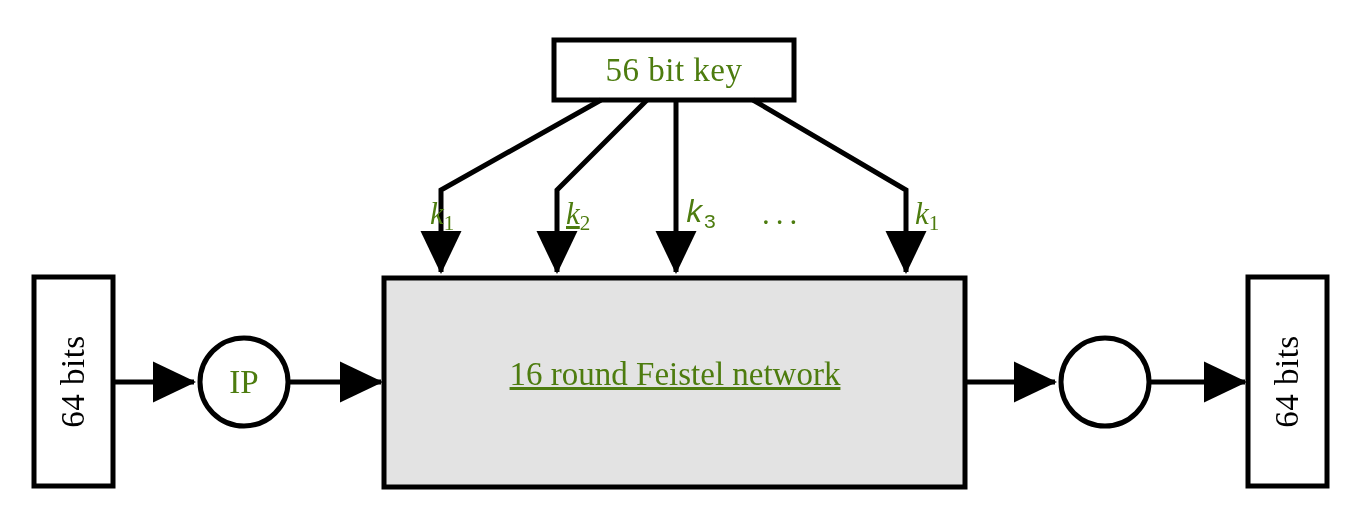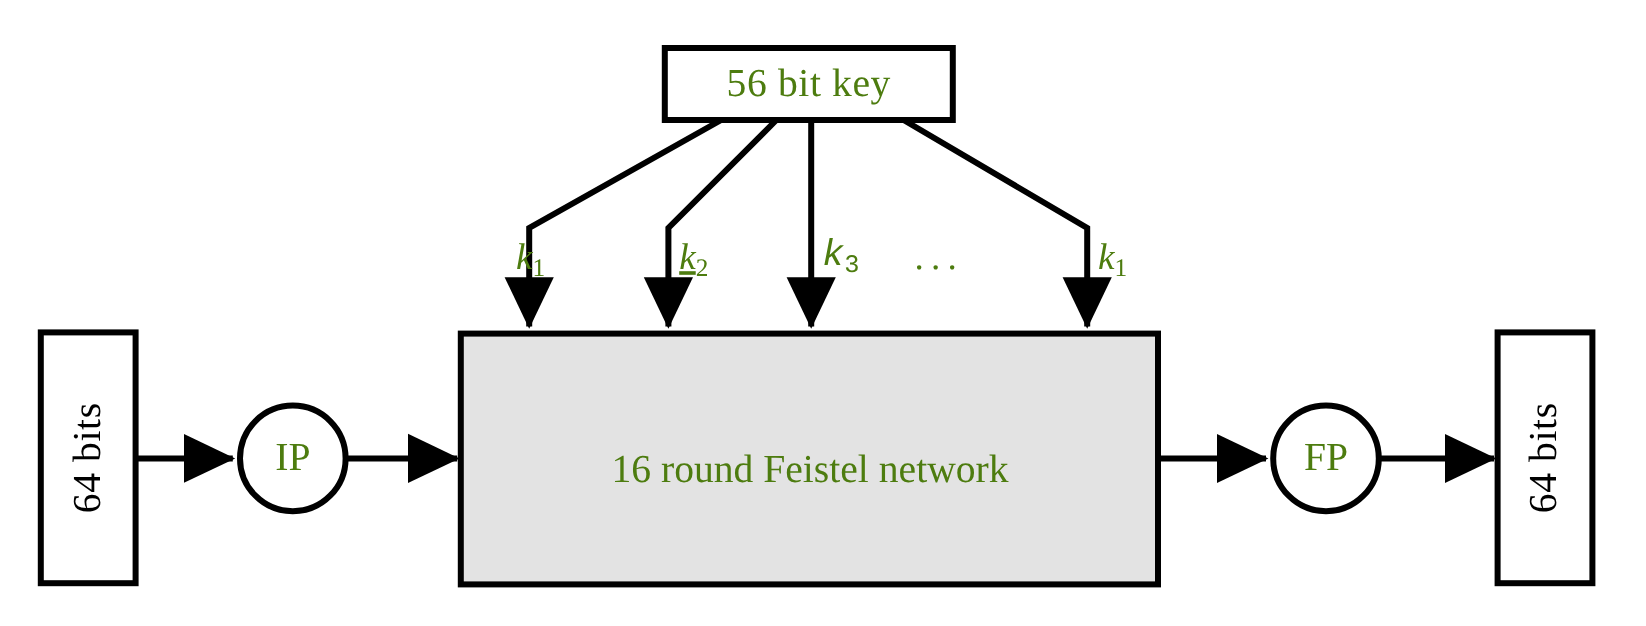--- a/index.html
+++ b/index.html
@@ -40,27 +40,28 @@
     width: 240px;
     height: 60px;
     display: flex;
     align-items: center;
     justify-content: center;
     font-size: 33px;
     letter-spacing: 0.5px;
   }
   #main-label {
     left: 384px;
-    top: 288px;
+    top: 270px;
     width: 582px;
     height: 209px;
     display: flex;
     align-items: center;
     justify-content: center;
     font-size: 33px;
+    text-decoration: underline;
   }
   #ip-label {
     left: 200px;
     top: 338px;
     width: 88px;
     height: 88px;
     display: flex;
     align-items: center;
     justify-content: center;
     font-size: 33px;
@@ -152,21 +153,20 @@
     <path d="M 676 100 L 676 272" fill="none" stroke="#000000" stroke-width="5" marker-end="url(#arrow)"></path>
     <path d="M 753 100 L 906 190 L 906 272" fill="none" stroke="#000000" stroke-width="5" stroke-linejoin="miter" marker-end="url(#arrow)"></path>
   </svg>
 
   <div class="lbl" id="key-label">56  bit key</div>
 
   <div class="lbl" id="main-label">16 round Feistel network</div>
 
   <div class="lbl" id="ip-label">IP</div>
 
-  <div class="lbl" id="fp-label">FP</div>
 
   <div class="vert-box-label" id="in-bits-label">64  bits</div>
 
   <div class="vert-box-label" id="out-bits-label">64  bits</div>
 
   <div class="lbl ksub" id="k1-label"><span>k</span><sub>1</sub></div>
 
   <div class="lbl ksub" id="k2-label"><span>k</span><sub>2</sub></div>
 
   <div class="lbl ksub" id="k3-label"><span>k</span><sub>3</sub></div>

